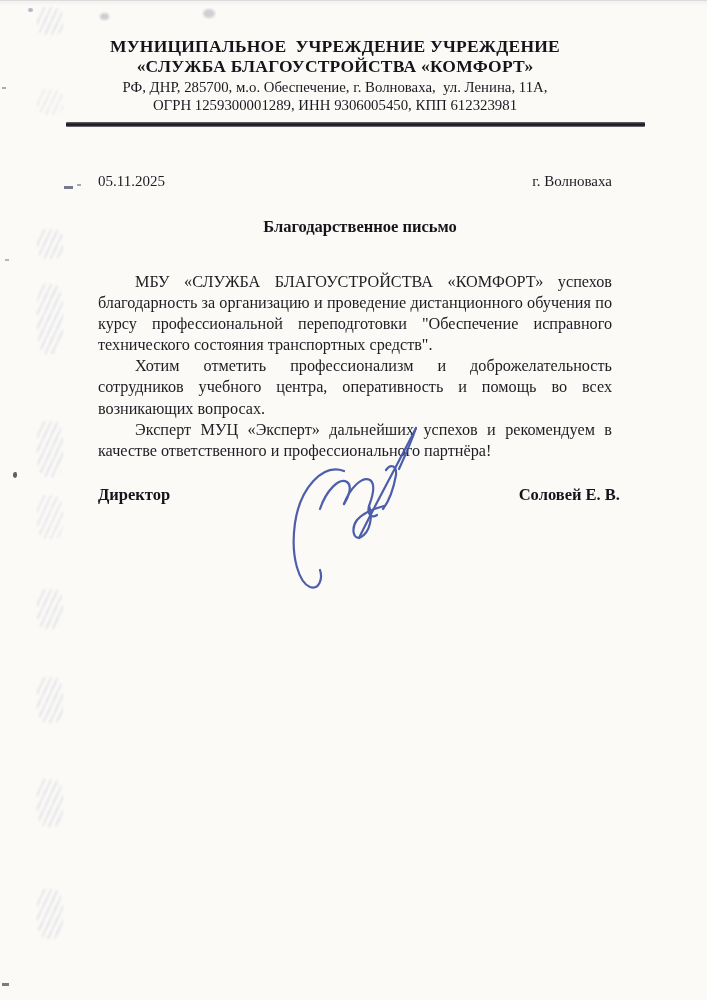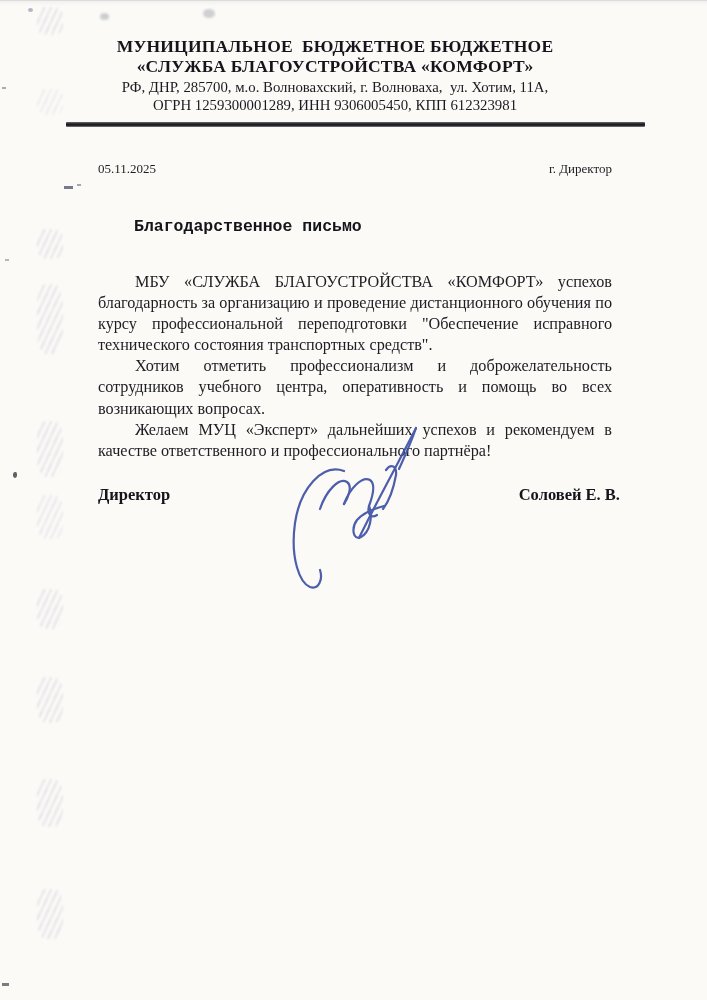--- a/index.html
+++ b/index.html
@@ -38,35 +38,34 @@
   .divider {
     position: absolute;
     left: 66px; top: 121px;
     width: 579px; height: 5px;
     background: linear-gradient(180deg, #6a6a70 0%, #17171c 45%, #2e2e34 80%, #9a9aa0 100%);
     border-radius: 1px;
   }
   
   .date-row {
     position: absolute;
-    left: 98px; top: 160px; width: 514px;
+    left: 98px; top: 172px; width: 514px;
     display: flex; justify-content: space-between;
-    font-size: 13px;
+    font-size: 15px;
     text-align: center;
   }
   
   .doc-title {
     position: absolute;
-    left: 92px; top: 216px; width: 514px;
-    text-align: left;
+    left: 82px; top: 216px; width: 514px;
+    text-align: center;
     text-indent: 42px;
     font-size: 16.5px;
     font-weight: bold;
     color: #14141a;
-    font-family: Liberation Mono, monospace;
   }
   
   .body-text {
     position: absolute;
     left: 98px; top: 271px; width: 514px;
     font-size: 16.2px;
     line-height: 21.1px;
     text-align: justify;
   }
   .body-text p { margin: 0; text-indent: 37px; }
@@ -98,39 +97,39 @@
   }
   .speck { position: absolute; border-radius: 50%; }
   .dash  { position: absolute; }
 </style>
 </head>
 <body>
 
 <div class="page" style="--ink: #3f51a5;">
 
   <div class="org-header">
-    <div class="org-line1">МУНИЦИПАЛЬНОЕ  БЮДЖЕТНОЕ БЮДЖЕТНОЕ</div>
+    <div class="org-line1">МУНИЦИПАЛЬНОЕ  УЧРЕЖДЕНИЕ УЧРЕЖДЕНИЕ</div>
     <div class="org-line2">«СЛУЖБА БЛАГОУСТРОЙСТВА «КОМФОРТ»</div>
-    <div class="org-line3">РФ, ДНР, 285700, м.о. Волновахский, г. Волноваха,  ул. Хотим, 11А,</div>
+    <div class="org-line3">РФ, ДНР, 285700, м.о. Обеспечение, г. Волноваха,  ул. Ленина, 11А,</div>
     <div class="org-line4">ОГРН 1259300001289, ИНН 9306005450, КПП 612323981</div>
   </div>
 
   <div class="divider"></div>
 
   <div class="date-row">
     <span>05.11.2025</span>
-    <span>г. Директор</span>
+    <span>г. Волноваха</span>
   </div>
 
   <div class="doc-title">Благодарственное письмо</div>
 
   <div class="body-text">
     <p>МБУ «СЛУЖБА БЛАГОУСТРОЙСТВА «КОМФОРТ» успехов благодарность за организацию и проведение дистанционного обучения по курсу профессиональной переподготовки "Обеспечение исправного технического состояния транспортных средств".</p>
     <p>Хотим отметить профессионализм и доброжелательность сотрудников учебного центра, оперативность и помощь во всех возникающих вопросах.</p>
-    <p><span>Желаем </span><span class="b">МУЦ «Эксперт»</span><span> дальнейших успехов и рекомендуем в качестве ответственного и профессионального партнёра!</span></p>
+    <p><span>Эксперт </span><span class="b">МУЦ «Эксперт»</span><span> дальнейших успехов и рекомендуем в качестве ответственного и профессионального партнёра!</span></p>
   </div>
 
   <div class="sig">
     <svg viewBox="0 0 148 182" fill="none" stroke="currentColor" stroke-width="2.2" stroke-linecap="round" stroke-linejoin="round">
       <path d="M62,58 C40,50 18,76 13,110 C8,146 18,170 28,174 C37,177 41,166 38,157"></path>
       <path d="M38,96 C44,78 57,64 65,69 C71,73 66,85 62,91"></path>
       <path d="M62,91 C68,75 80,63 88,67 C94,71 90,85 87,93 C85,101 89,106 95,102"></path>
       <path d="M87,93 C91,104 88,119 79,124 C71,128 69,115 75,107 C82,99 94,95 102,93"></path>
       <path d="M77,125 C90,98 112,58 134,15"></path>
       <path d="M134,15 C129,30 122,45 117,56"></path>

